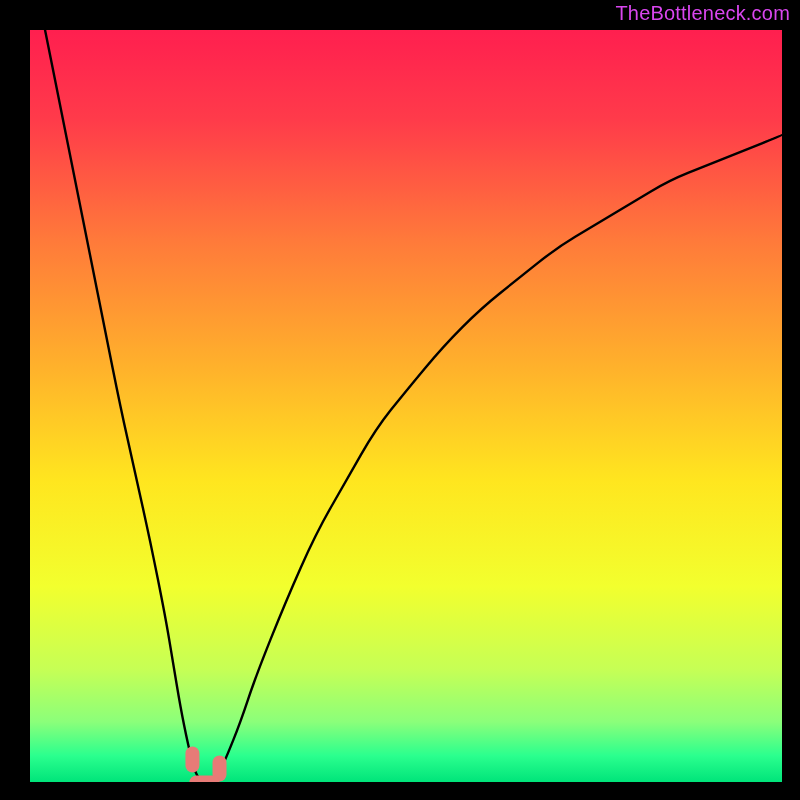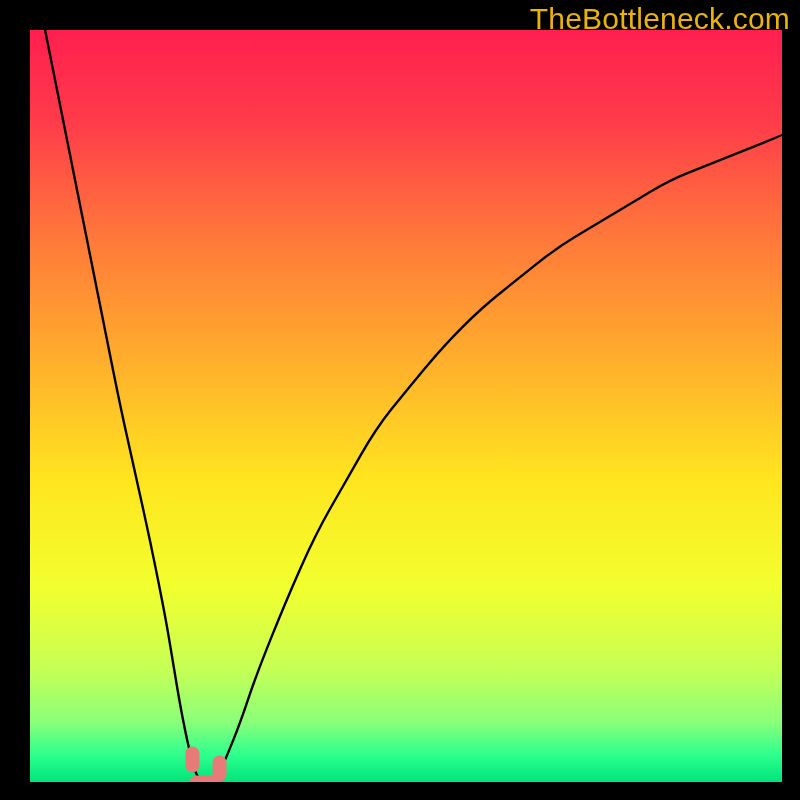--- a/index.html
+++ b/index.html
@@ -24,22 +24,22 @@
     top: 30px;
     width: 752px;
     height: 752px;
   }
   svg { display: block; }
   .watermark {
     position: absolute;
     top: 2px;
     right: 10px;
     font-family: Arial, Helvetica, sans-serif;
-    font-size: 30px;
-    color: #eab308;
+    font-size: 20px;
+    color: #d946ef;
     letter-spacing: 0.2px;
     user-select: none;
   }
 </style>
 </head>
 <body>
 
 <div class="frame">
 
   <div class="watermark">TheBottleneck.com</div>

